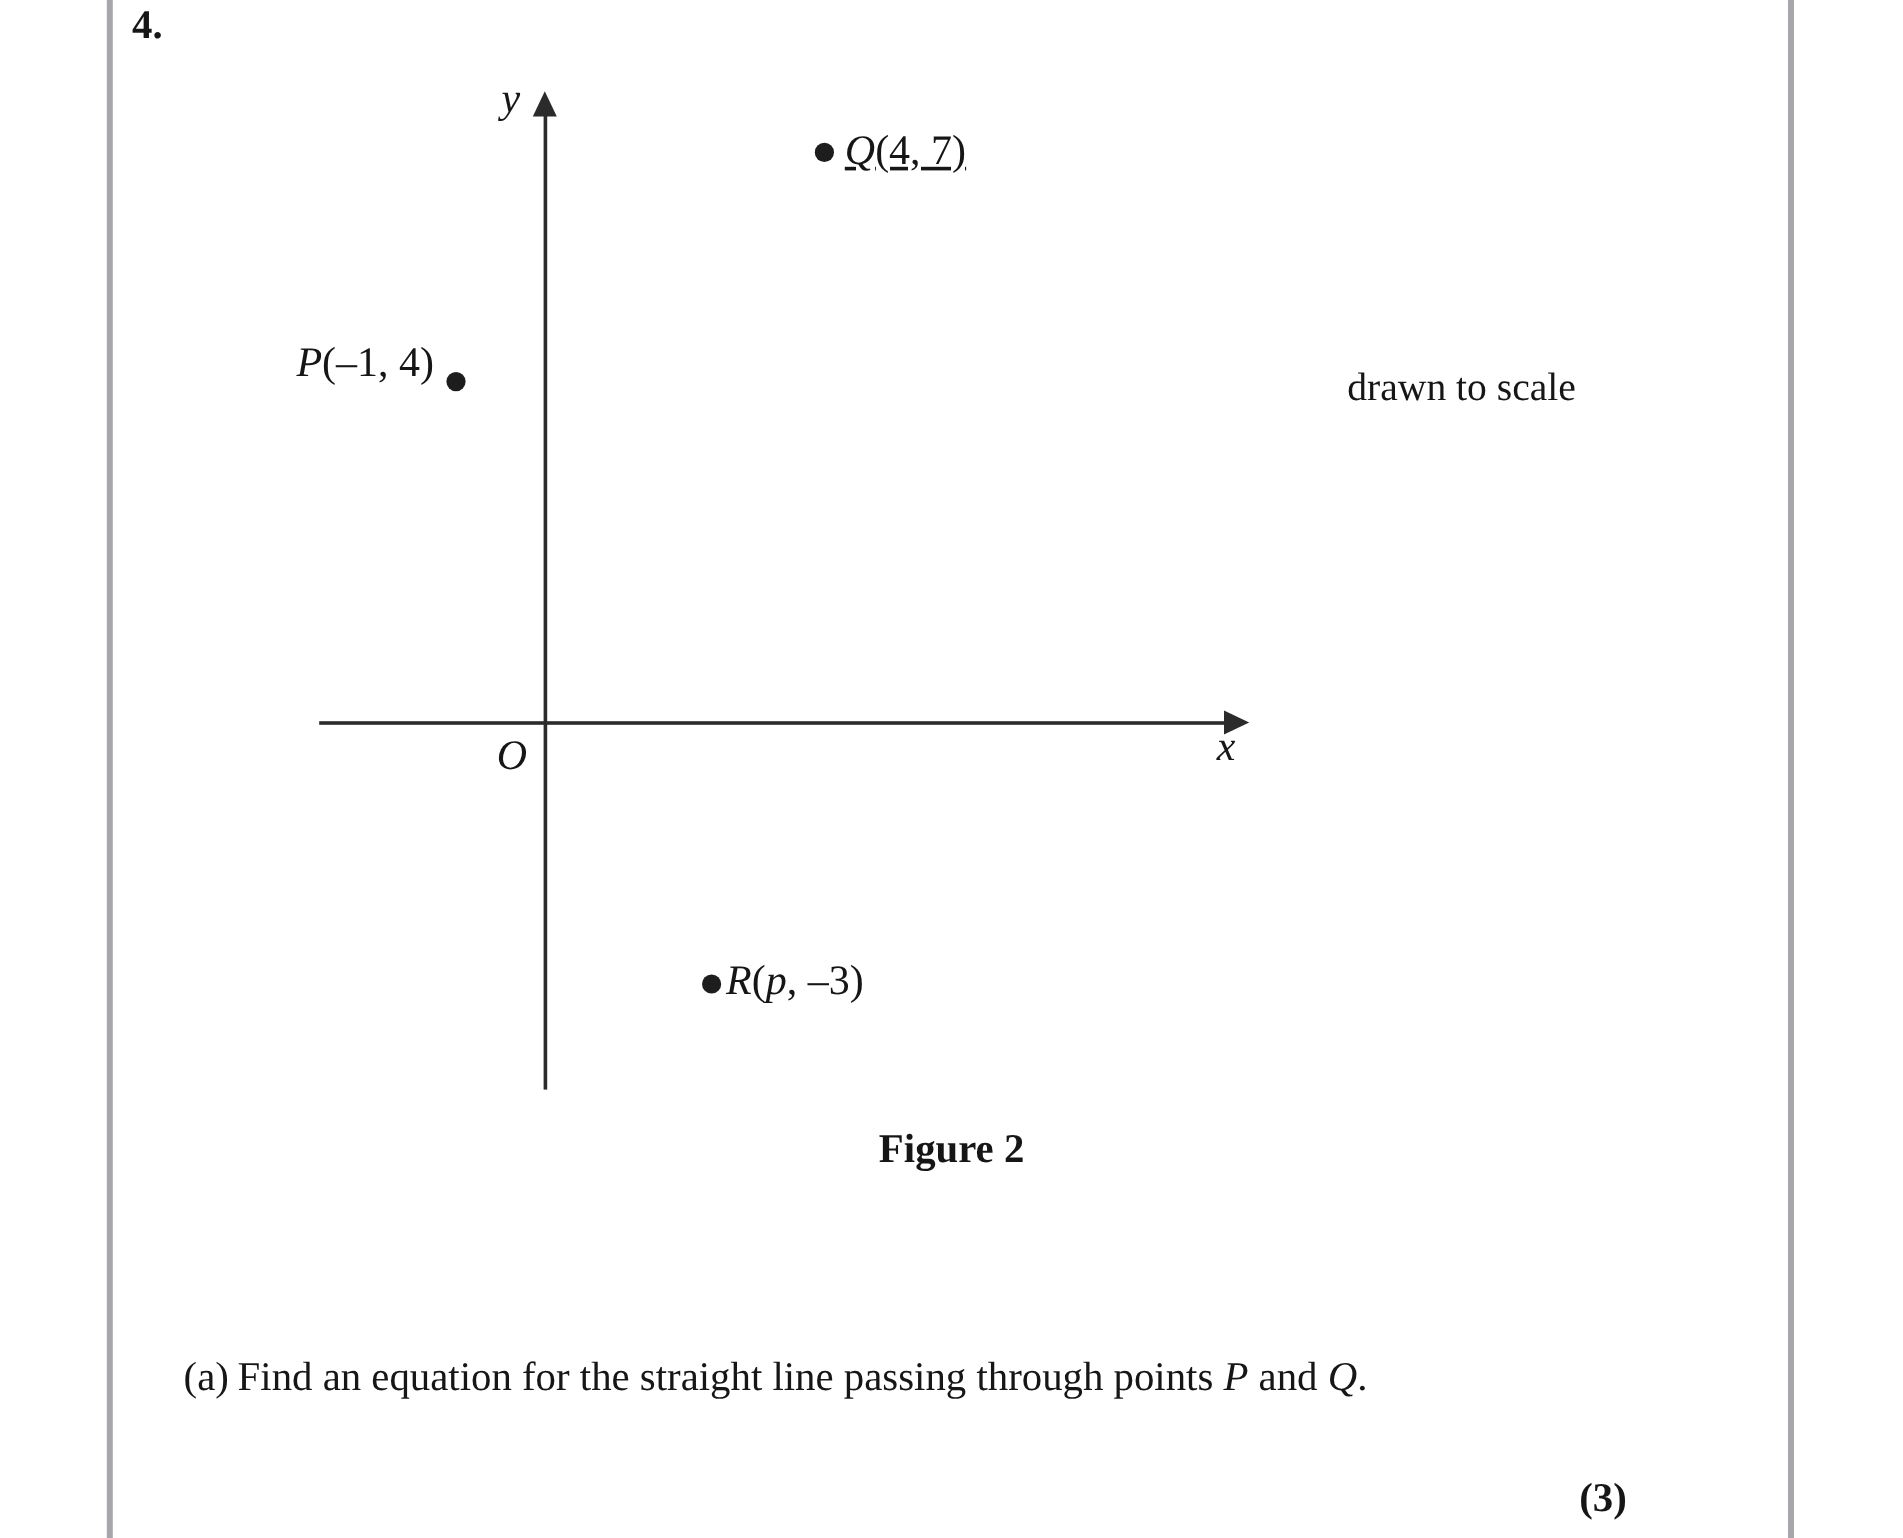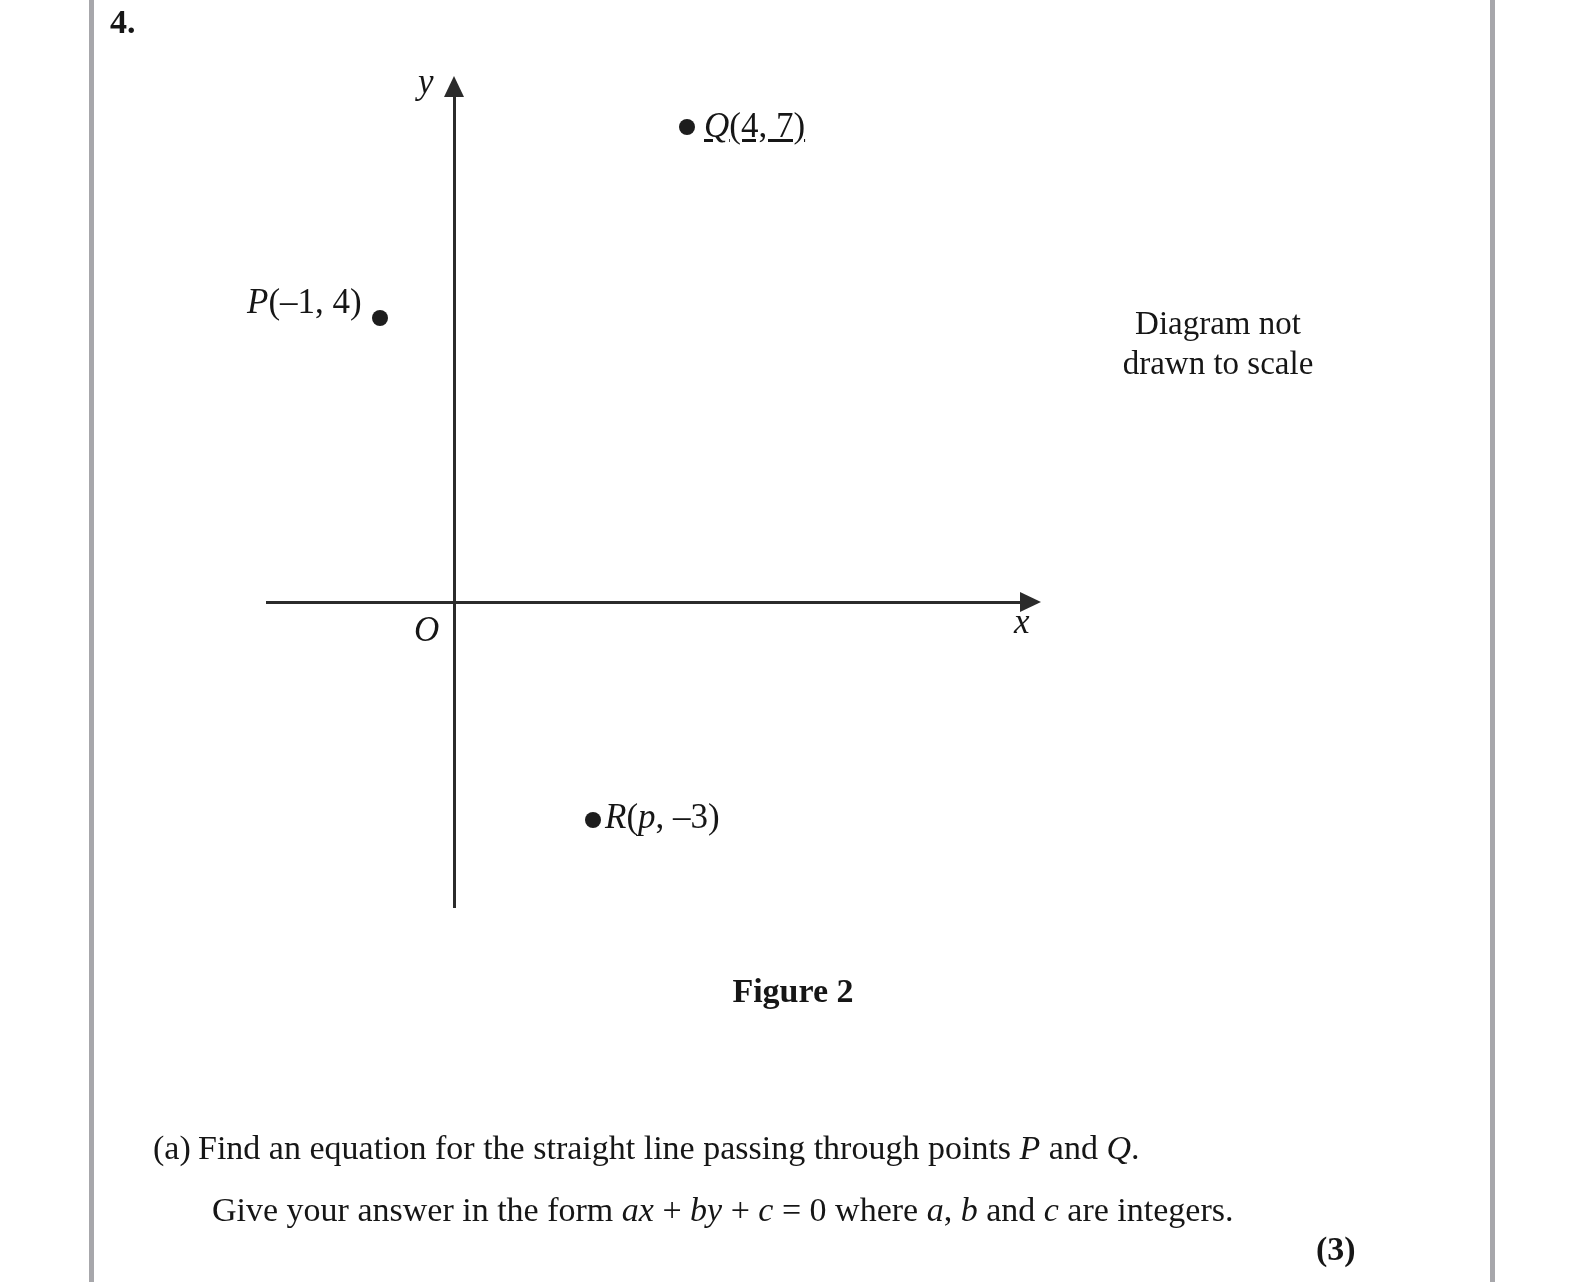--- a/index.html
+++ b/index.html
@@ -112,29 +112,27 @@
     <div class="dot" style="left: 679px; top: 119px;"></div>
     <div class="pt-label" style="left: 704px; top: 108px; text-decoration: underline;"><span class="it">Q</span><span>(4, 7)</span></div>
 
     <div class="pt-label" style="left: 247px; top: 284px;"><span class="it">P</span><span>(–1, 4)</span></div>
     <div class="dot" style="left: 372px; top: 310px;"></div>
 
     <div class="dot" style="left: 585px; top: 812px;"></div>
     <div class="pt-label" style="left: 605px; top: 799px;"><span class="it">R</span><span>(</span><span class="it">p</span><span>, –3)</span></div>
 
     <div class="scale-note" style="left: 1096px; top: 303px; width: 244px;">
-      <div>Diagram not</div>
       <div>drawn to scale</div>
     </div>
 
-    <div class="fig-caption" style="left: 693px; top: 941px; width: 200px; margin-top: 33px;">Figure 2</div>
+    <div class="fig-caption" style="left: 693px; top: 941px; width: 200px;">Figure 2</div>
   </div>
 
 
 
   <div class="body-line" style="left: 153px; top: 1128px;">(a)</div>
   <div class="body-line" style="left: 198px; top: 1128px;"><span>Find an equation for the straight line passing through points </span><span class="it">P</span><span> and </span><span class="it">Q</span><span>.</span></div>
 
-  <div class="body-line" style="left: 212px; top: 1190px;"><span>Give your answer in the form </span><span class="it">ax</span><span> + </span><span class="it">by</span><span> + </span><span class="it">c</span><span> = 0 where </span><span class="it">a</span><span>, </span><span class="it">b</span><span> and </span><span class="it">c</span><span> are integers.</span></div>
 
   <div class="marks" style="left: 1316px; top: 1232px;">(3)</div>
 
 </div>
 
 </body></html>

